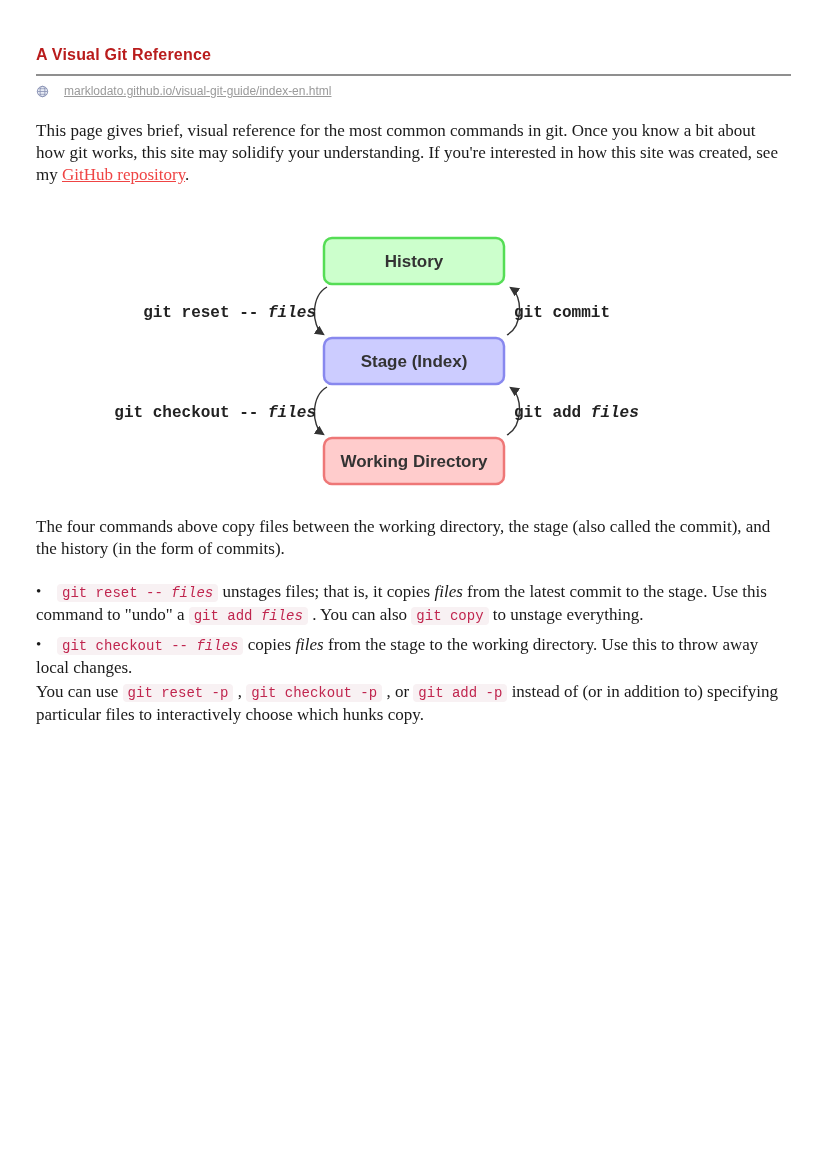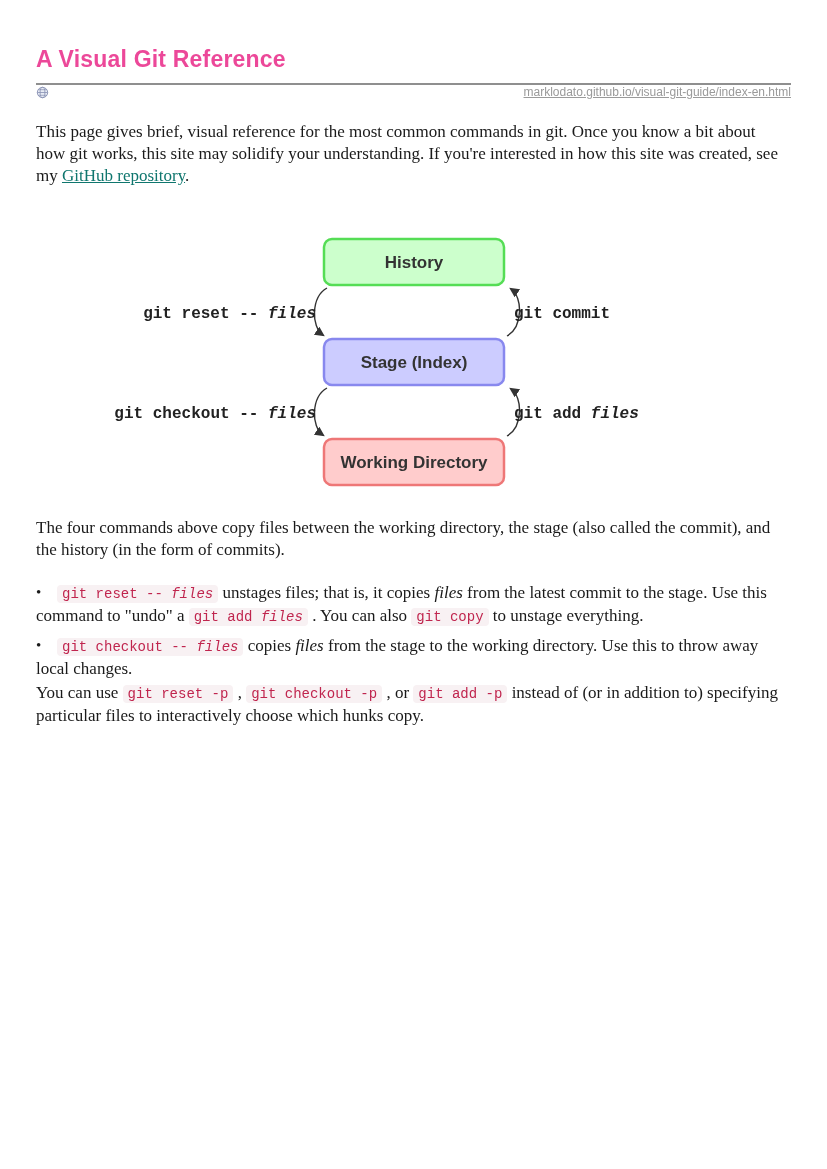--- a/index.html
+++ b/index.html
@@ -13,37 +13,37 @@
     color:#1a1a1a;
   }
   .content {
     position:absolute;
     left:36px; top:46px;
     width:755px;
   }
   .page-title {
     font-family:"Liberation Sans", sans-serif;
     font-weight:bold;
-    font-size:23px;
-    color:#ec4899;
+    font-size:16px;
+    color:#b91c1c;
     letter-spacing:0.2px;
   }
   .title-rule {
     margin-top:10px;
     height:2px;
     background:#8f8f8f;
     width:100%;
   }
   .source-row {
+    margin-top:8px;
     display:flex;
     align-items:center;
     gap:15px;
     font-family:"Liberation Sans", sans-serif;
     font-size:12px;
-    justify-content:space-between;
   }
   .source-link {
     color:#9a9a9a;
     text-decoration:underline;
     cursor:pointer;
   }
   .globe { width:13px; height:13px; display:block; }
   p.body-text {
     font-size:17px;
     line-height:22px;
@@ -54,21 +54,21 @@
   p.tight { margin-top:2px; }
   .dot {
     display:inline-block;
     width:8px;
     margin-right:13px;
     font-size:15px;
     vertical-align:1px;
   }
   em { font-style:italic; }
   a.text-link {
-    color:#0f766e;
+    color:#ef4444;
     text-decoration:underline;
     cursor:pointer;
   }
   code.chip {
     font-family:"Liberation Mono", monospace;
     font-size:14px;
     color:#c0254e;
     background:#f8f1f3;
     padding:1px 5px;
     border-radius:4px;

